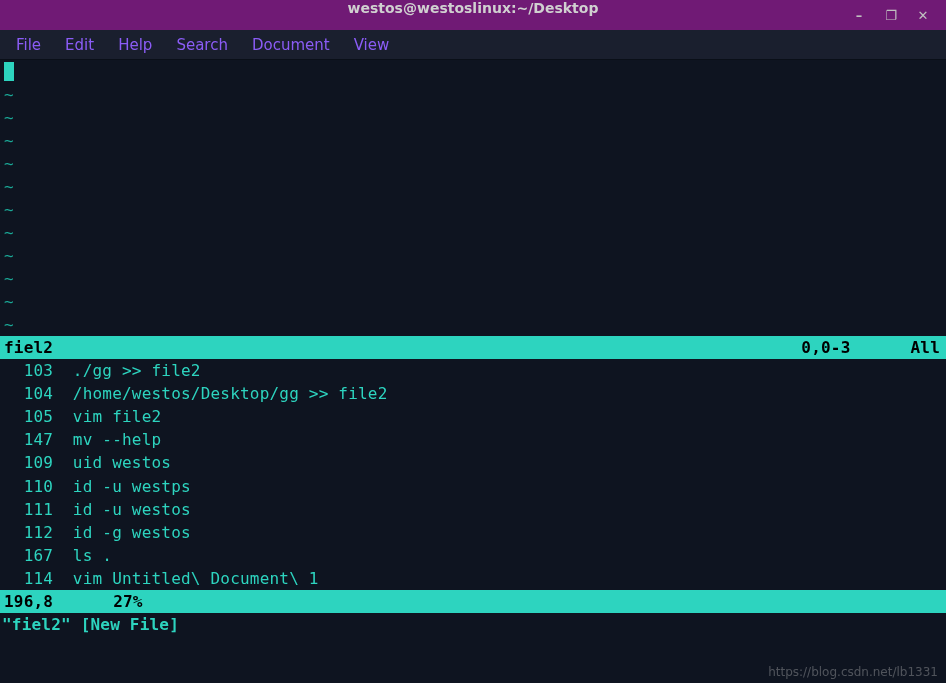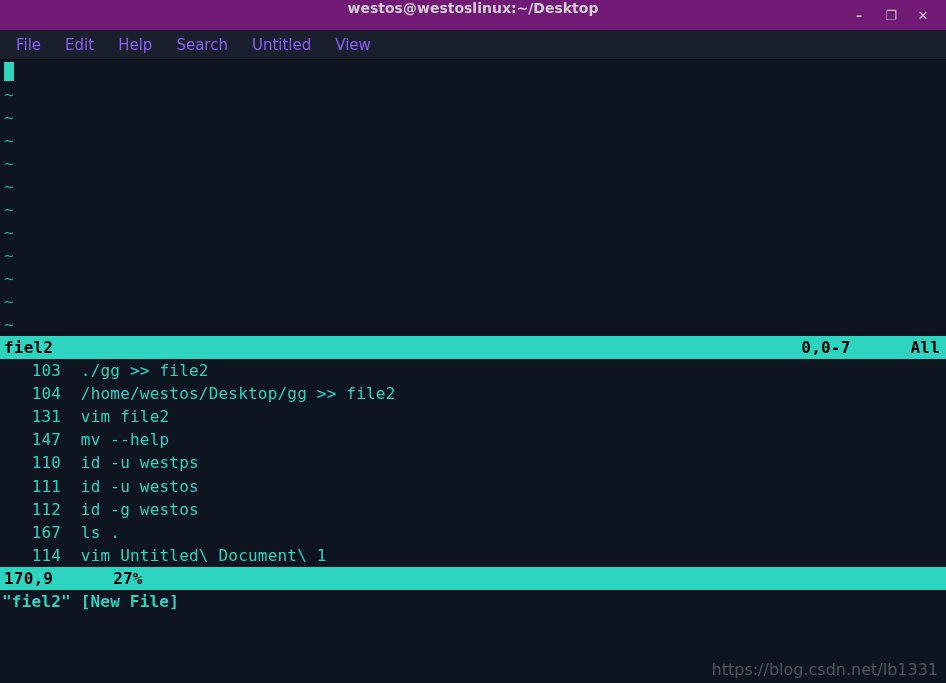--- a/index.html
+++ b/index.html
@@ -92,35 +92,35 @@
       flex: 1;
     }
     .status-pos {
       padding-right: 60px;
     }
     .status-pct {
       padding-right: 2px;
     }
     .history-line {
       color: #2dd4bf;
-      padding-left: 12px;
+      padding-left: 4px;
       white-space: pre;
     }
     .bottom-line {
       color: #2dd4bf;
       padding-left: 2px;
       font-weight: bold;
     }
     .watermark {
       position: absolute;
       right: 8px;
       bottom: 4px;
       color: rgba(200,200,200,0.35);
       font-family: "DejaVu Sans", sans-serif;
-      font-size: 16px;
+      font-size: 12px;
       pointer-events: none;
     }
     .top-pane-cursor-line{
       padding-left: 4px;
       height: 23px;
       display:flex;
       align-items:center;
     }
   </style>
 </head>
@@ -133,21 +133,21 @@
     <span>❐</span>
     <span>✕</span>
   </div>
 </div>
 
 <div class="menubar">
   <div class="menu-item">File</div>
   <div class="menu-item">Edit</div>
   <div class="menu-item">Help</div>
   <div class="menu-item">Search</div>
-  <div class="menu-item">Untitled</div>
+  <div class="menu-item">Document</div>
   <div class="menu-item">View</div>
 </div>
 
 <div class="terminal">
 
   <div class="top-pane-cursor-line">
     <span class="cursor-block"></span>
   </div>
 
   <div class="tilde-line">~</div>
@@ -157,38 +157,39 @@
   <div class="tilde-line">~</div>
   <div class="tilde-line">~</div>
   <div class="tilde-line">~</div>
   <div class="tilde-line">~</div>
   <div class="tilde-line">~</div>
   <div class="tilde-line">~</div>
   <div class="tilde-line">~</div>
 
   <div class="status-bar">
     <span class="status-left">fiel2</span>
-    <span class="status-pos">0,0-7</span>
+    <span class="status-pos">0,0-3</span>
     <span class="status-pct">All</span>
   </div>
 
   <div id="history-container">
       <div class="history-line">  103  ./gg &gt;&gt; file2</div>
       <div class="history-line">  104  /home/westos/Desktop/gg &gt;&gt; file2</div>
-      <div class="history-line">  131  vim file2</div>
+      <div class="history-line">  105  vim file2</div>
       <div class="history-line">  147  mv --help</div>
+      <div class="history-line">  109  uid westos</div>
       <div class="history-line">  110  id -u westps</div>
       <div class="history-line">  111  id -u westos</div>
       <div class="history-line">  112  id -g westos</div>
       <div class="history-line">  167  ls .</div>
       <div class="history-line">  114  vim Untitled\ Document\ 1</div>
     </div>
 
   <div class="status-bar">
-    <span class="status-pos">170,9</span>
+    <span class="status-pos">196,8</span>
     <span class="status-pct">27%</span>
   </div>
 
   <div class="bottom-line">"fiel2" [New File]</div>
 
 </div>
 
 <div class="watermark">https://blog.csdn.net/lb1331</div>
 
 </body></html>

